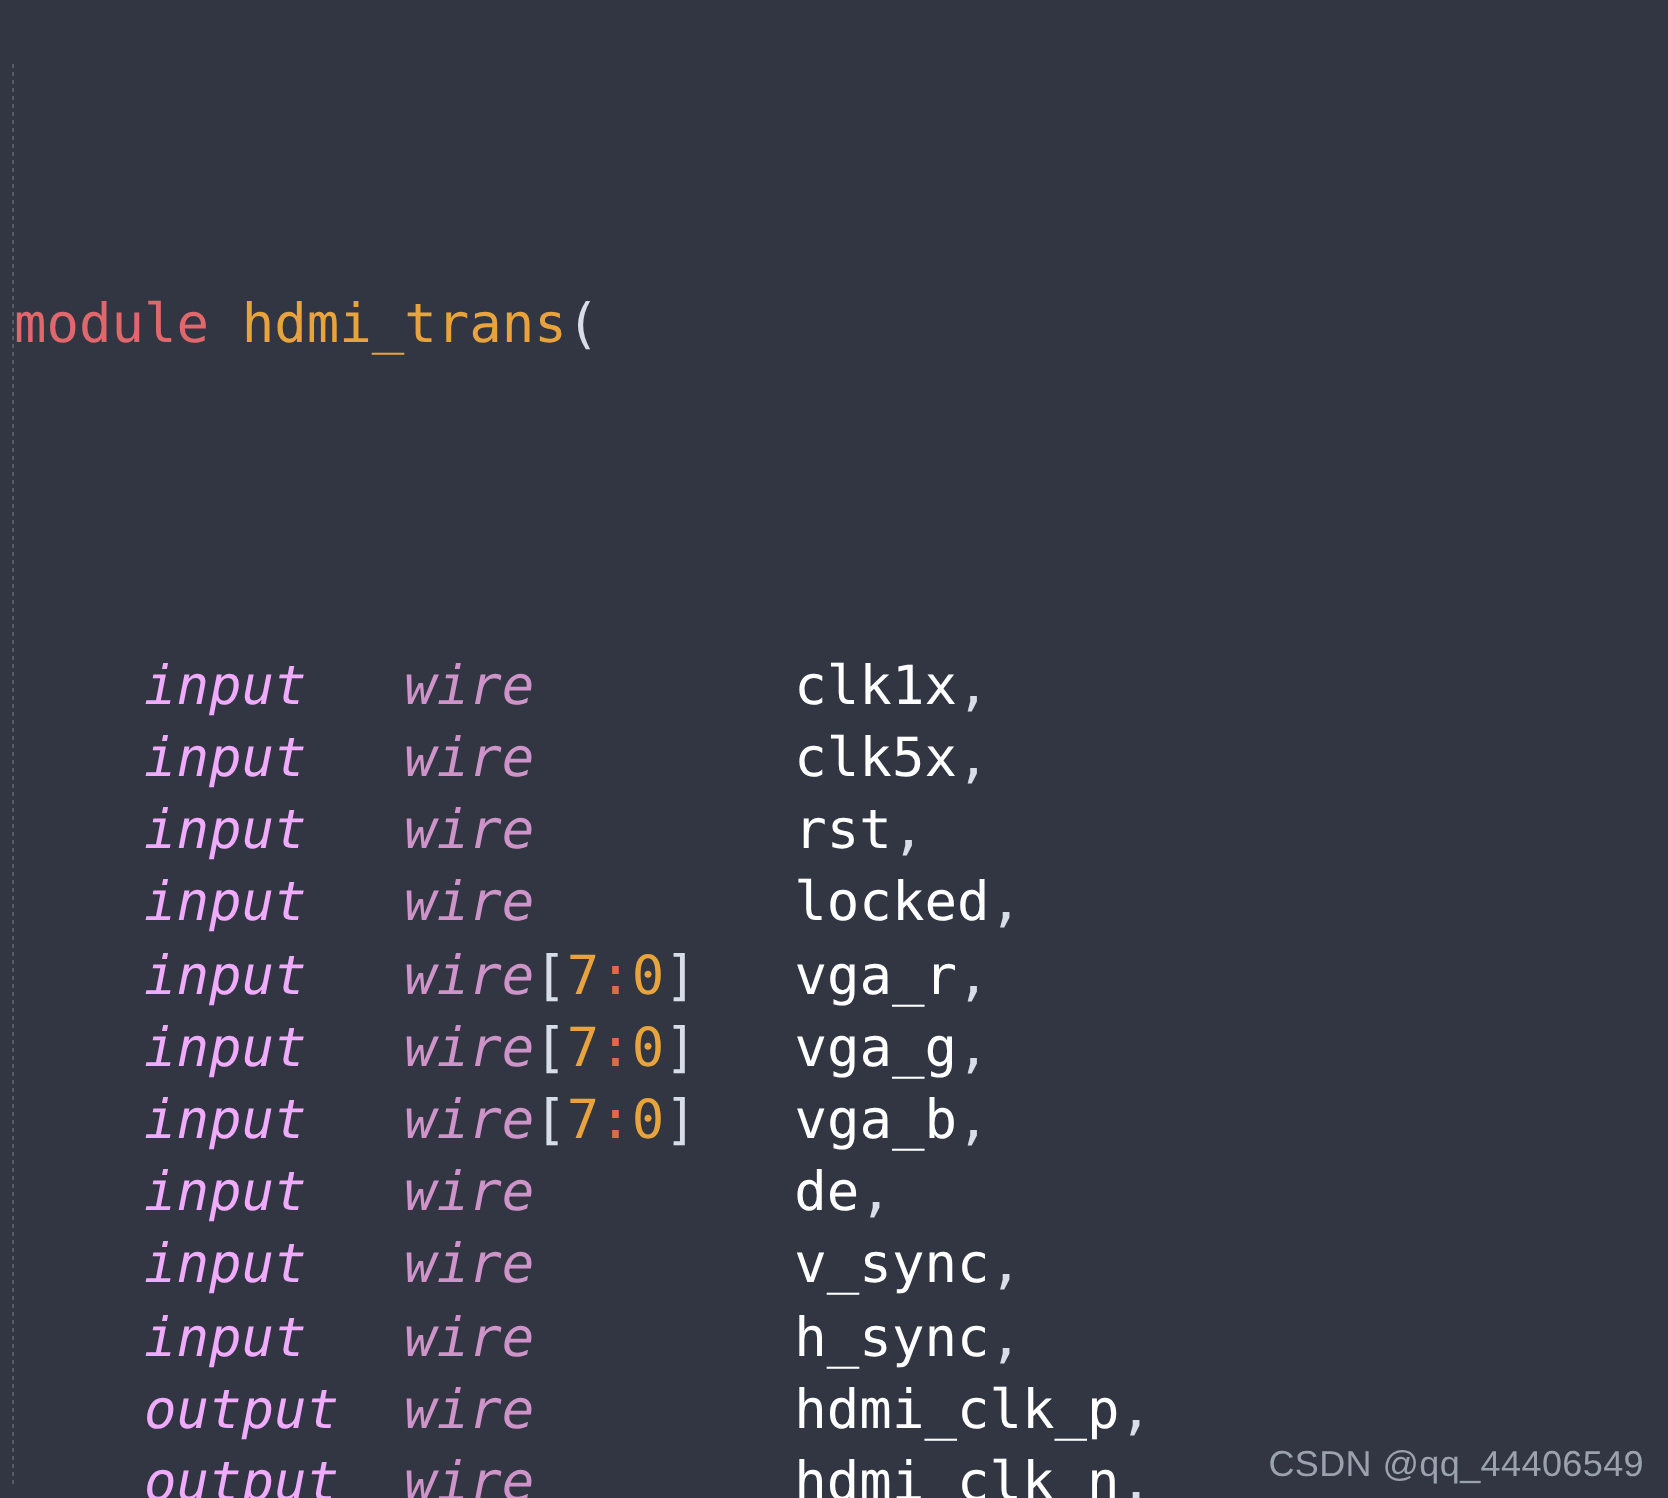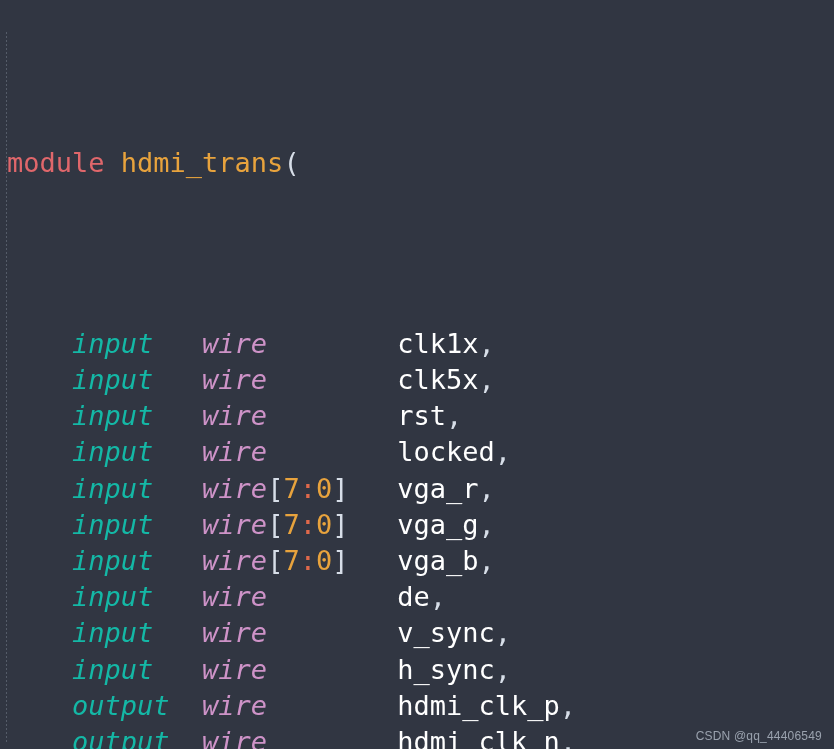--- a/index.html
+++ b/index.html
@@ -58,34 +58,34 @@
     height: 36.2px;
     white-space: pre;
     display: block;
     padding-left: 7px;
   }
 
   
   .tok-keyword    { color: #E0676B; }                 
   .tok-modname    { color: #E8A33D; }                 
   .tok-punct      { color: #D7DEE8; }                 
-  .tok-direction  { color: #14b8a6; font-style: italic; } 
+  .tok-direction  { color: #f0abfc; font-style: italic; } 
   .tok-type       { color: #CE93C8; font-style: italic; text-align: right; } 
   .tok-number     { color: #E8A33D; }                 
   .tok-colon      { color: #E0694B; }                 
   .tok-ident      { color: #ffffff; }                 
   .tok-space      { color: transparent; }
 
   
   #watermark {
     position: absolute;
     right: 12px;
     bottom: 6px;
     font-family: "Liberation Sans", "DejaVu Sans", sans-serif;
-    font-size: 12px;
+    font-size: 18px;
     color: #9AA2AE;
     letter-spacing: 0.2px;
     user-select: none;
     pointer-events: none;
     white-space: pre;
   }
 </style>
 </head>
 <body>
 

